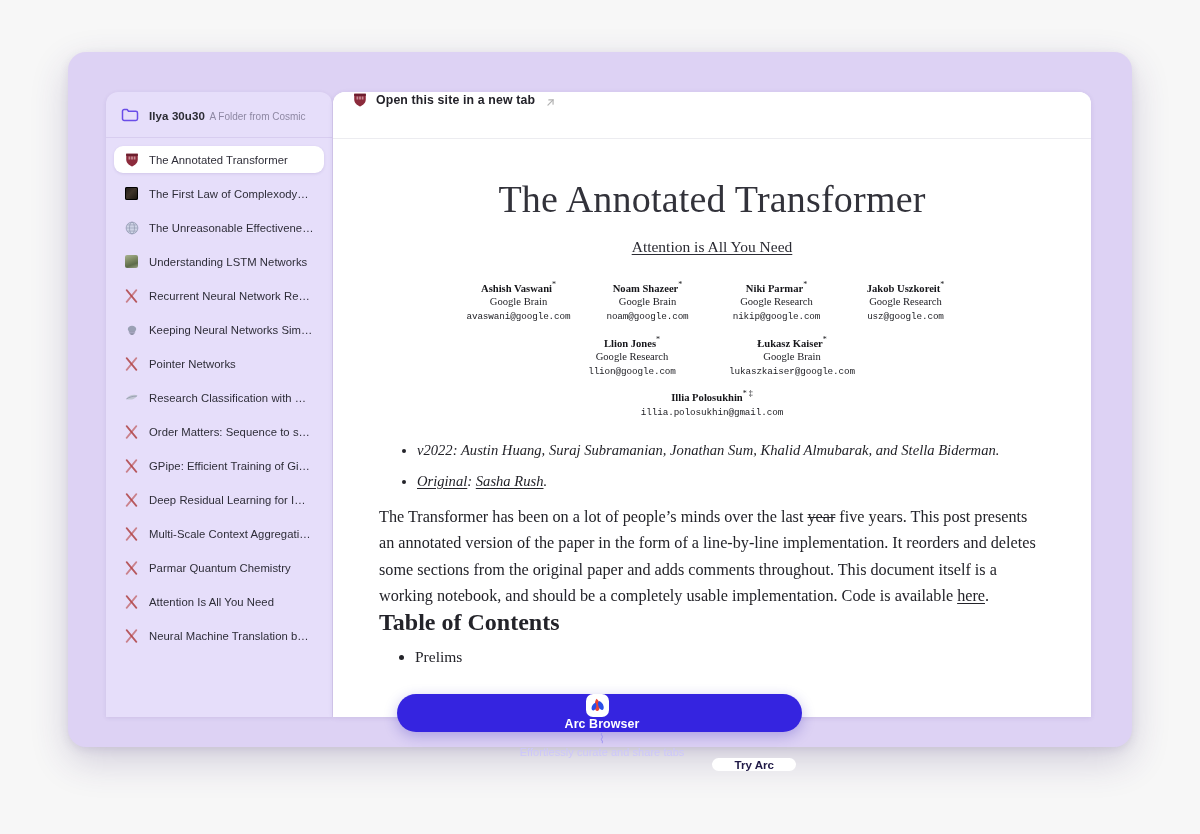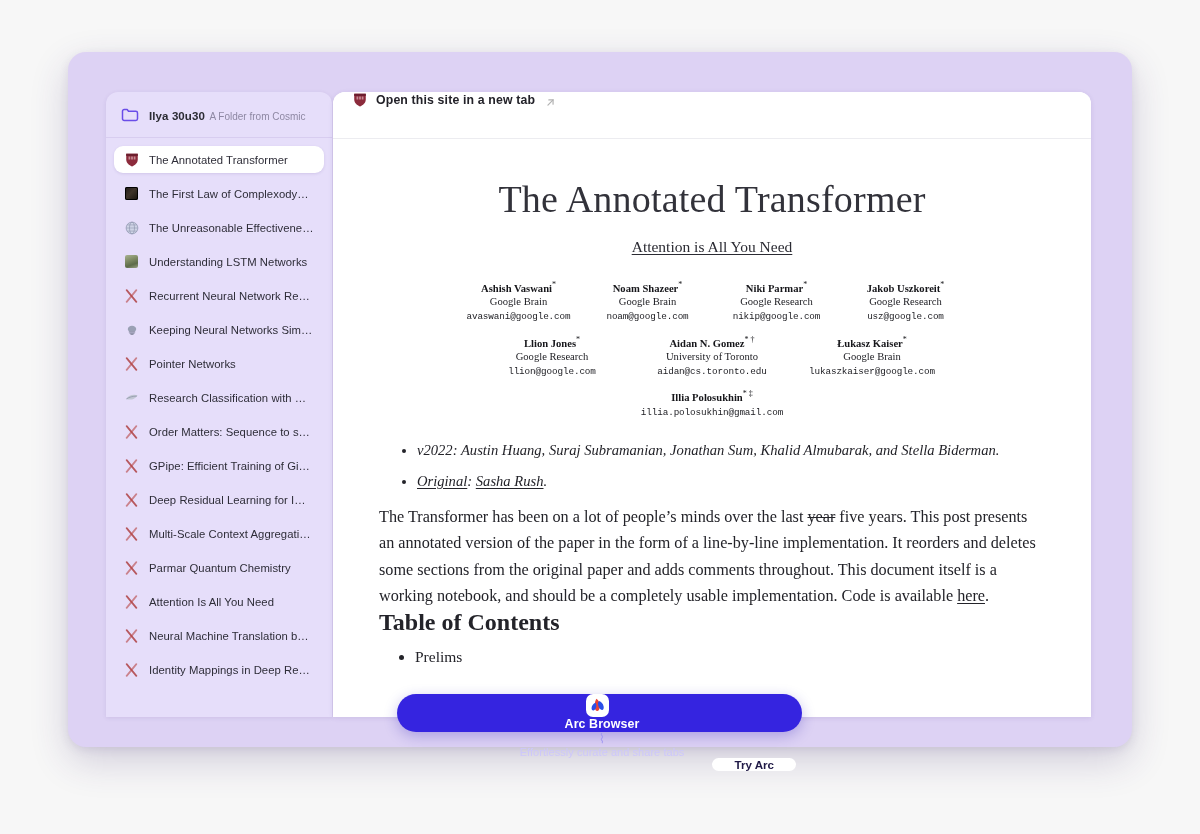--- a/index.html
+++ b/index.html
@@ -374,29 +374,20 @@
           <span class="lbl">Attention Is All You Need</span>
         </div>
         <div class="side-item">
           <span class="ico">
             <svg class="arxiv-x" viewBox="0 0 14 15">
               <path d="M1.8 1.2 L12.2 13.8" stroke="#a33" stroke-width="1.9" stroke-linecap="round" opacity=".78"></path>
               <path d="M12.2 1.2 L1.8 13.8" stroke="#b94a4a" stroke-width="1.9" stroke-linecap="round" opacity=".62"></path>
             </svg>
           </span>
           <span class="lbl">Neural Machine Translation by …</span>
-        </div>
-        <div class="side-item">
-          <span class="ico">
-            <svg class="arxiv-x" viewBox="0 0 14 15">
-              <path d="M1.8 1.2 L12.2 13.8" stroke="#a33" stroke-width="1.9" stroke-linecap="round" opacity=".78"></path>
-              <path d="M12.2 1.2 L1.8 13.8" stroke="#b94a4a" stroke-width="1.9" stroke-linecap="round" opacity=".62"></path>
-            </svg>
-          </span>
-          <span class="lbl">Identity Mappings in Deep Resi…</span>
         </div>
       </div>
   </div>
 
   <div id="main-panel">
 
     <div id="panel-topbar">
       <div class="topbar-link">
         <span class="crest">
           <svg class="crest" viewBox="0 0 24 26">
@@ -444,25 +435,20 @@
               <div class="a-mail">usz@google.com</div>
             </div>
           </div>
           <div class="author-row r2">
             <div class="author">
               <div class="a-name">Llion Jones<sup>*</sup></div>
               <div class="a-aff">Google Research</div>
               <div class="a-mail">llion@google.com</div>
             </div>
             <div class="author">
-              <div class="a-name">Aidan N. Gomez<sup>* †</sup></div>
-              <div class="a-aff">University of Toronto</div>
-              <div class="a-mail">aidan@cs.toronto.edu</div>
-            </div>
-            <div class="author">
               <div class="a-name">Łukasz Kaiser<sup>*</sup></div>
               <div class="a-aff">Google Brain</div>
               <div class="a-mail">lukaszkaiser@google.com</div>
             </div>
           </div>
           <div class="author-row r3">
             <div class="author">
               <div class="a-name">Illia Polosukhin<sup>* ‡</sup></div>
               <div class="a-mail">illia.polosukhin@gmail.com</div>
             </div>

